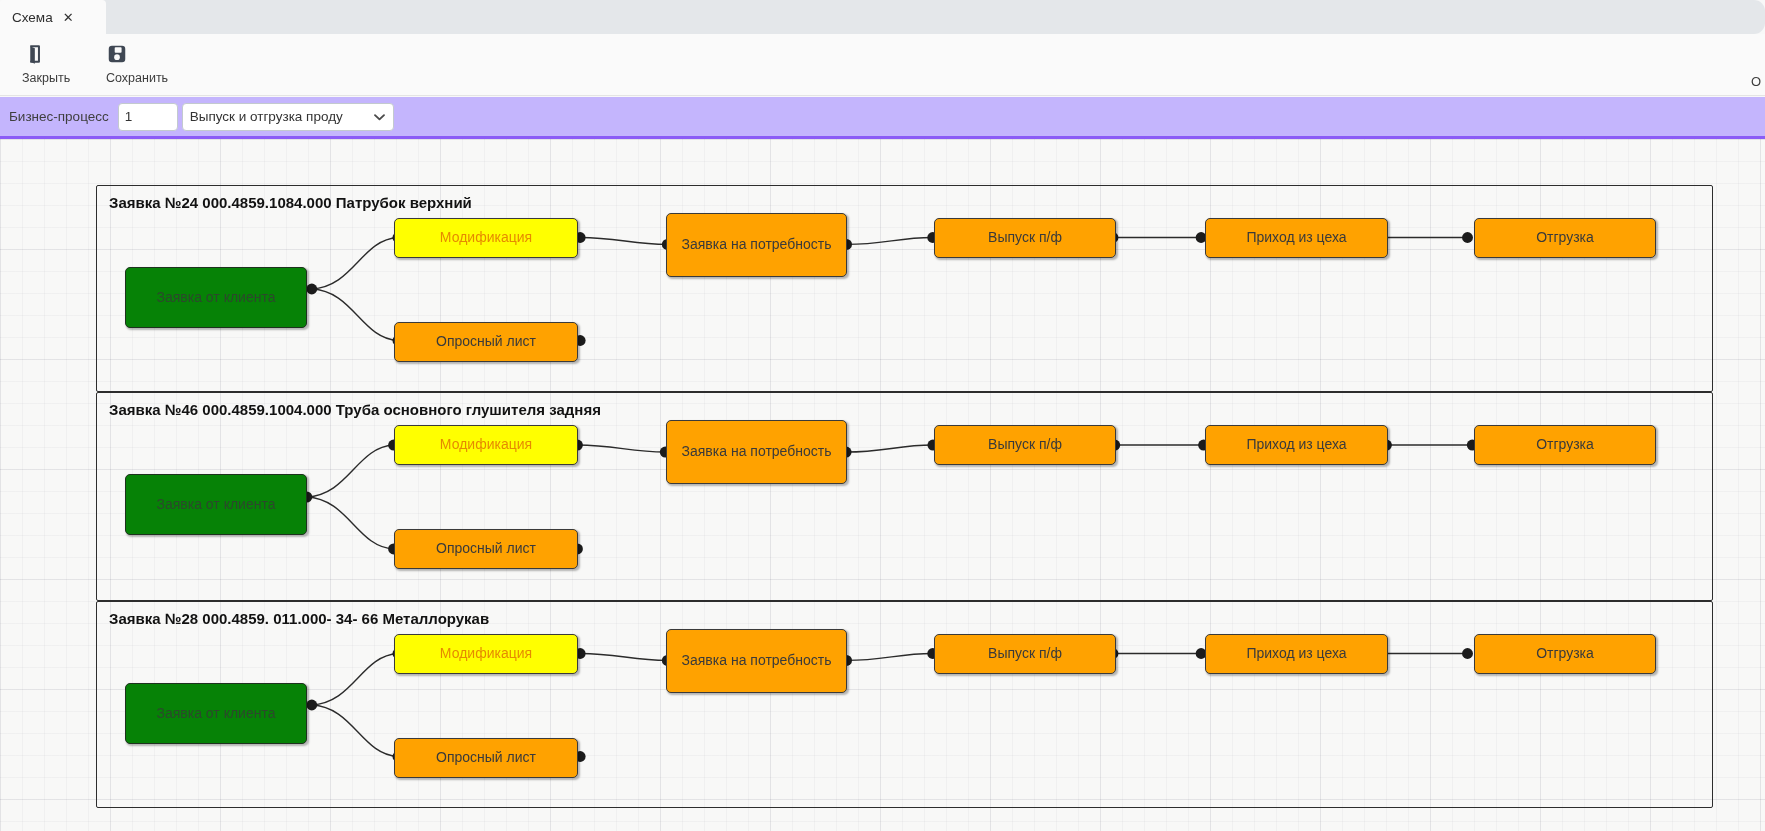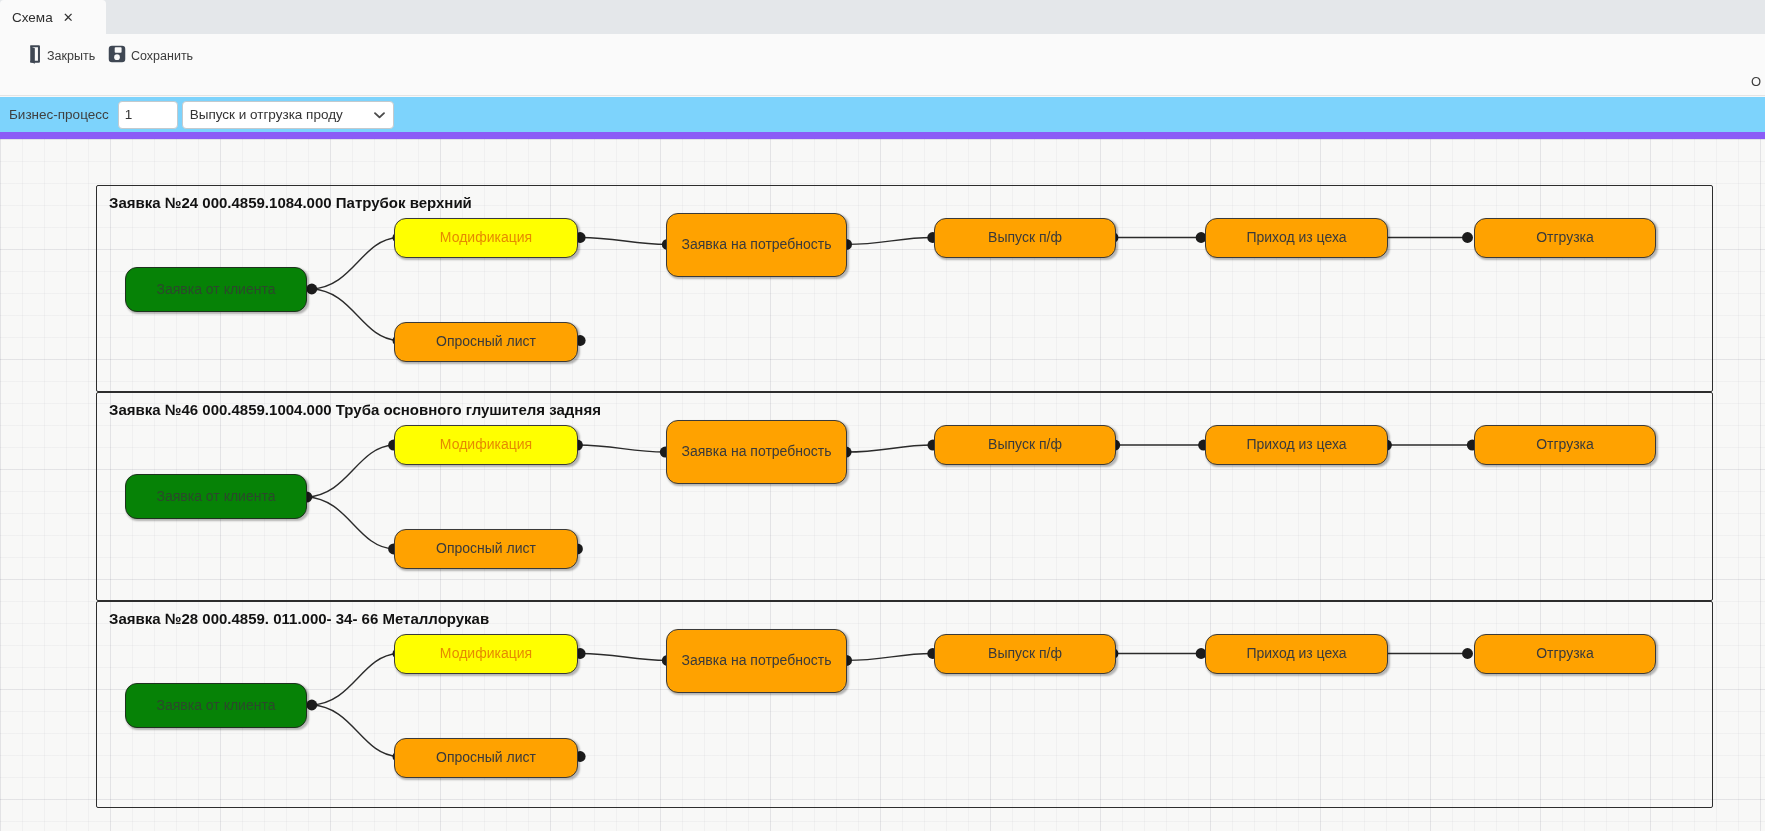--- a/index.html
+++ b/index.html
@@ -1,38 +1,38 @@
 <!DOCTYPE html>
 <html><head>
 <meta charset="utf-8">
 <style>
   html,body{margin:0;padding:0;}
   body{font-family:"Liberation Sans","DejaVu Sans",sans-serif;background:#f7f7f7;}
   .app{position:relative;width:1765px;height:831px;overflow:hidden;background:#f8f8f8;}
 
   
-  .tabbar{position:absolute;left:0;top:0;width:100%;height:34px;background:#e4e7ea;}
+  .tabbar{position:absolute;left:0;top:0;width:100%;height:34px;background:#e4e7ea;border-radius:11px;}
   .tab{position:absolute;left:0;top:0;height:34px;width:106px;background:#fafafa;
        border-radius:4px 4px 0 0;display:flex;align-items:center;gap:10px;
        padding:0 12px;box-sizing:border-box;font-size:13.5px;color:#2e2e2e;}
   .tab-close{font-size:13px;color:#333;cursor:pointer;font-weight:bold;line-height:1;}
 
   
   .toolbar{position:absolute;left:0;top:34px;width:100%;height:62px;background:#fafafa;
            border-bottom:1px solid #e4e4e4;box-sizing:border-box;}
-  .tbtn{position:absolute;top:7px;display:flex;flex-direction:row;align-items:center;
+  .tbtn{position:absolute;top:7px;display:flex;flex-direction:column;
         gap:3px;padding:2px 6px;border-radius:3px;cursor:pointer;}
   .tbtn span{font-size:12.5px;color:#3c3c3c;}
   .tbtn-close{left:16px;}
   .tbtn-save{left:100px;}
   .tb-right{position:absolute;right:4px;top:40px;font-size:13px;color:#3c3c3c;}
 
   
-  .formrow{position:absolute;left:0;top:97px;width:100%;height:42px;background:#7dd3fc;
-           border-bottom:7px solid #8b5cf6;box-sizing:border-box;
+  .formrow{position:absolute;left:0;top:97px;width:100%;height:42px;background:#c4b5fd;
+           border-bottom:3px solid #8b5cf6;box-sizing:border-box;
            display:flex;align-items:center;}
   .formlabel{font-size:13.5px;color:#3f3f3f;margin-left:9px;}
   .numinput{width:46px;height:26px;margin-left:9px;border:1px solid #c3cace;border-radius:4px;
             background:#fff;font-size:13.5px;color:#333;padding:0 6px;
             font-family:"Liberation Sans",sans-serif;}
   .combo{position:relative;margin-left:4px;width:212px;height:28px;border:1px solid #c3cace;
          border-radius:4px;background:#fff;display:flex;align-items:center;
          box-sizing:border-box;cursor:pointer;}
   .combo-text{font-size:13.5px;color:#333;padding-left:7px;width:170px;overflow:hidden;
               white-space:nowrap;}
@@ -46,31 +46,31 @@
             linear-gradient(to bottom, rgba(110,110,130,0.10) 1px, transparent 1px),
             linear-gradient(to right, rgba(110,110,130,0.055) 1px, transparent 1px),
             linear-gradient(to bottom, rgba(110,110,130,0.055) 1px, transparent 1px);
           background-size:110px 110px,110px 110px,22px 22px,22px 22px;}
 
   .lane{position:absolute;left:96px;width:1617px;height:207px;border:1.3px solid #2d2d2d;
         border-radius:2px;box-sizing:border-box;}
   .lane-title{position:absolute;left:12px;top:8px;font-size:15px;font-weight:bold;color:#121212;}
 
   .node{position:absolute;display:flex;align-items:center;justify-content:center;
-        border:1.3px solid #3a3a3a;border-radius:12px;font-size:14px;text-align:center;
+        border:1.3px solid #3a3a3a;border-radius:5px;font-size:14px;text-align:center;
         box-sizing:border-box;box-shadow:1.5px 1.5px 2px rgba(0,0,0,0.28);cursor:move;
         line-height:1.25;}
   .node-green{background:#068206;color:#2c482c;border-color:#1e321e;}
   .node-yellow{background:#ffff00;color:#e68a00;}
   .node-orange{background:#ffa200;color:#3a3a3a;}
 
   .wires{position:absolute;left:0;top:0;width:100%;height:100%;pointer-events:none;}
 
   
-  .n-client{left:28px;top:81px;width:182px;height:45px;}
+  .n-client{left:28px;top:81px;width:182px;height:61px;}
   .n-modif{left:297px;top:32px;width:184px;height:40px;}
   .n-quest{left:297px;top:136px;width:184px;height:40px;}
   .n-demand{left:569px;top:27px;width:181px;height:64px;}
   .n-semi{left:837px;top:32px;width:182px;height:40px;}
   .n-arrival{left:1108px;top:32px;width:183px;height:40px;}
   .n-ship{left:1377px;top:32px;width:182px;height:40px;}
 </style>
 </head>
 <body>
 

